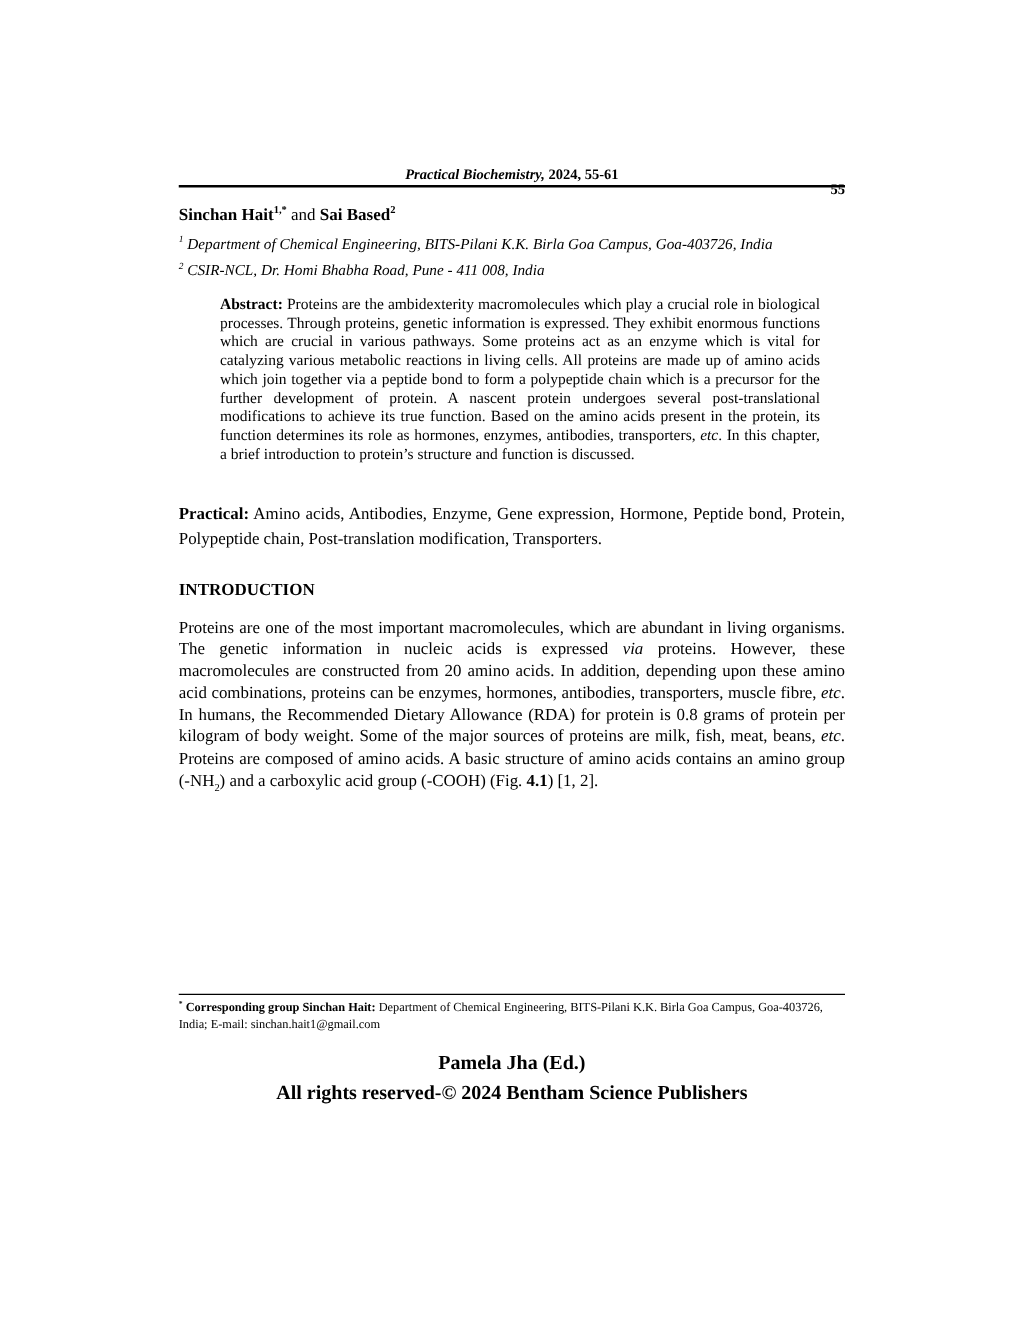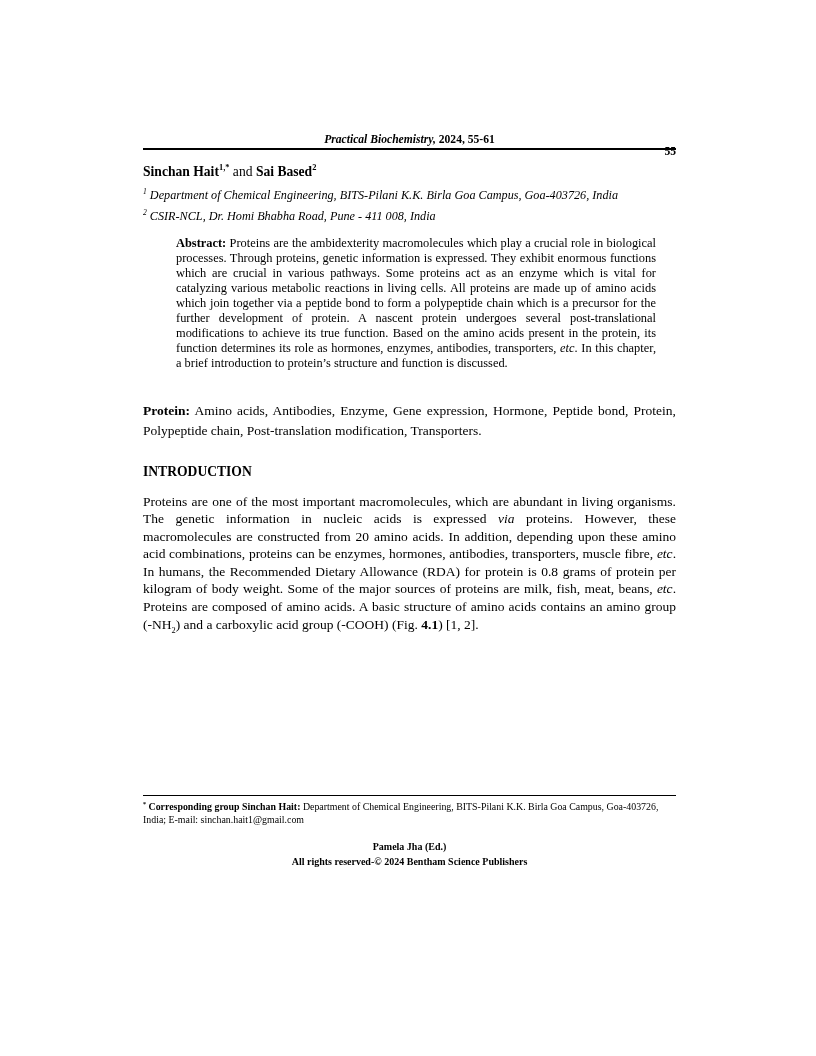--- a/index.html
+++ b/index.html
@@ -85,21 +85,21 @@
     top: 795px;
     width: 533px;
   }
   .footnote-rule { border: none; border-top: 1.5px solid #000; margin: 0 0 4px 0; }
   .footnote { font-size: 9.9px; line-height: 1.35; }
   .footnote .label { font-weight: bold; }
   .book-footer {
     margin-top: 12px;
     text-align: center;
     font-weight: bold;
-    font-size: 10px;
+    font-size: 16px;
     line-height: 1.5;
   }
 </style>
 </head>
 <body>
 
 <div class="page">
   <div class="content">
 
     <div class="running-head">
@@ -114,21 +114,21 @@
       <span class="name"><span>Sinchan Hait</span><sup class="s">1,*</sup></span><span> and </span><span class="name"><span>Sai Based</span><sup class="s">2</sup></span>
     </div>
 
     <div class="affiliations">
       <div class="affiliation"><sup class="s">1</sup><span> Department of Chemical Engineering, BITS-Pilani K.K. Birla Goa Campus, Goa-403726, India</span></div>
       <div class="affiliation"><sup class="s">2</sup><span> CSIR-NCL, Dr. Homi Bhabha Road, Pune - 411 008, India</span></div>
     </div>
 
     <p class="abstract"><span class="label">Abstract:</span><span> Proteins are the ambidexterity macromolecules which play a crucial role in biological processes. Through proteins, genetic information is expressed. They exhibit enormous functions which are crucial in various pathways. Some proteins act as an enzyme which is vital for catalyzing various metabolic reactions in living cells. All proteins are made up of amino acids which join together via a peptide bond to form a polypeptide chain which is a precursor for the further development of protein. A nascent protein undergoes several post-translational modifications to achieve its true function. Based on the amino acids present in the protein, its function determines its role as hormones, enzymes, antibodies, transporters, </span><span class="it">etc</span><span>. In this chapter, a brief introduction to protein’s structure and function is discussed.</span></p>
 
-    <p class="keywords"><span class="label">Protein:</span><span> Amino acids, Antibodies, Enzyme, Gene expression, Hormone, Peptide bond, Protein, Polypeptide chain, Post-translation modification, Transporters.</span></p>
+    <p class="keywords"><span class="label">Practical:</span><span> Amino acids, Antibodies, Enzyme, Gene expression, Hormone, Peptide bond, Protein, Polypeptide chain, Post-translation modification, Transporters.</span></p>
 
     <h2 class="section-heading">INTRODUCTION</h2>
 
     <p class="body-par"><span>Proteins are one of the most important macromolecules, which are abundant in living organisms. The genetic information in nucleic acids is expressed </span><span class="it">via</span><span> proteins. However, these macromolecules are constructed from 20 amino acids. In addition, depending upon these amino acid combinations, proteins can be enzymes, hormones, antibodies, transporters, muscle fibre, </span><span class="it">etc</span><span>. In humans, the Recommended Dietary Allowance (RDA) for protein is 0.8 grams of protein per kilogram of body weight. Some of the major sources of proteins are milk, fish, meat, beans, </span><span class="it">etc</span><span>. Proteins are composed of amino acids. A basic structure of amino acids contains an amino group (-NH</span><sub class="sb">2</sub><span>) and a carboxylic acid group (-COOH) (Fig. </span><span class="bd">4.1</span><span>) [1, 2].</span></p>
 
   </div>
 
   <div class="bottom">
     <hr class="footnote-rule">
     <div class="footnote"><sup class="s label">*</sup><span class="label"> Corresponding group Sinchan Hait:</span><span> Department of Chemical Engineering, BITS-Pilani K.K. Birla Goa Campus, Goa-403726, India; E-mail: sinchan.hait1@gmail.com</span></div>

